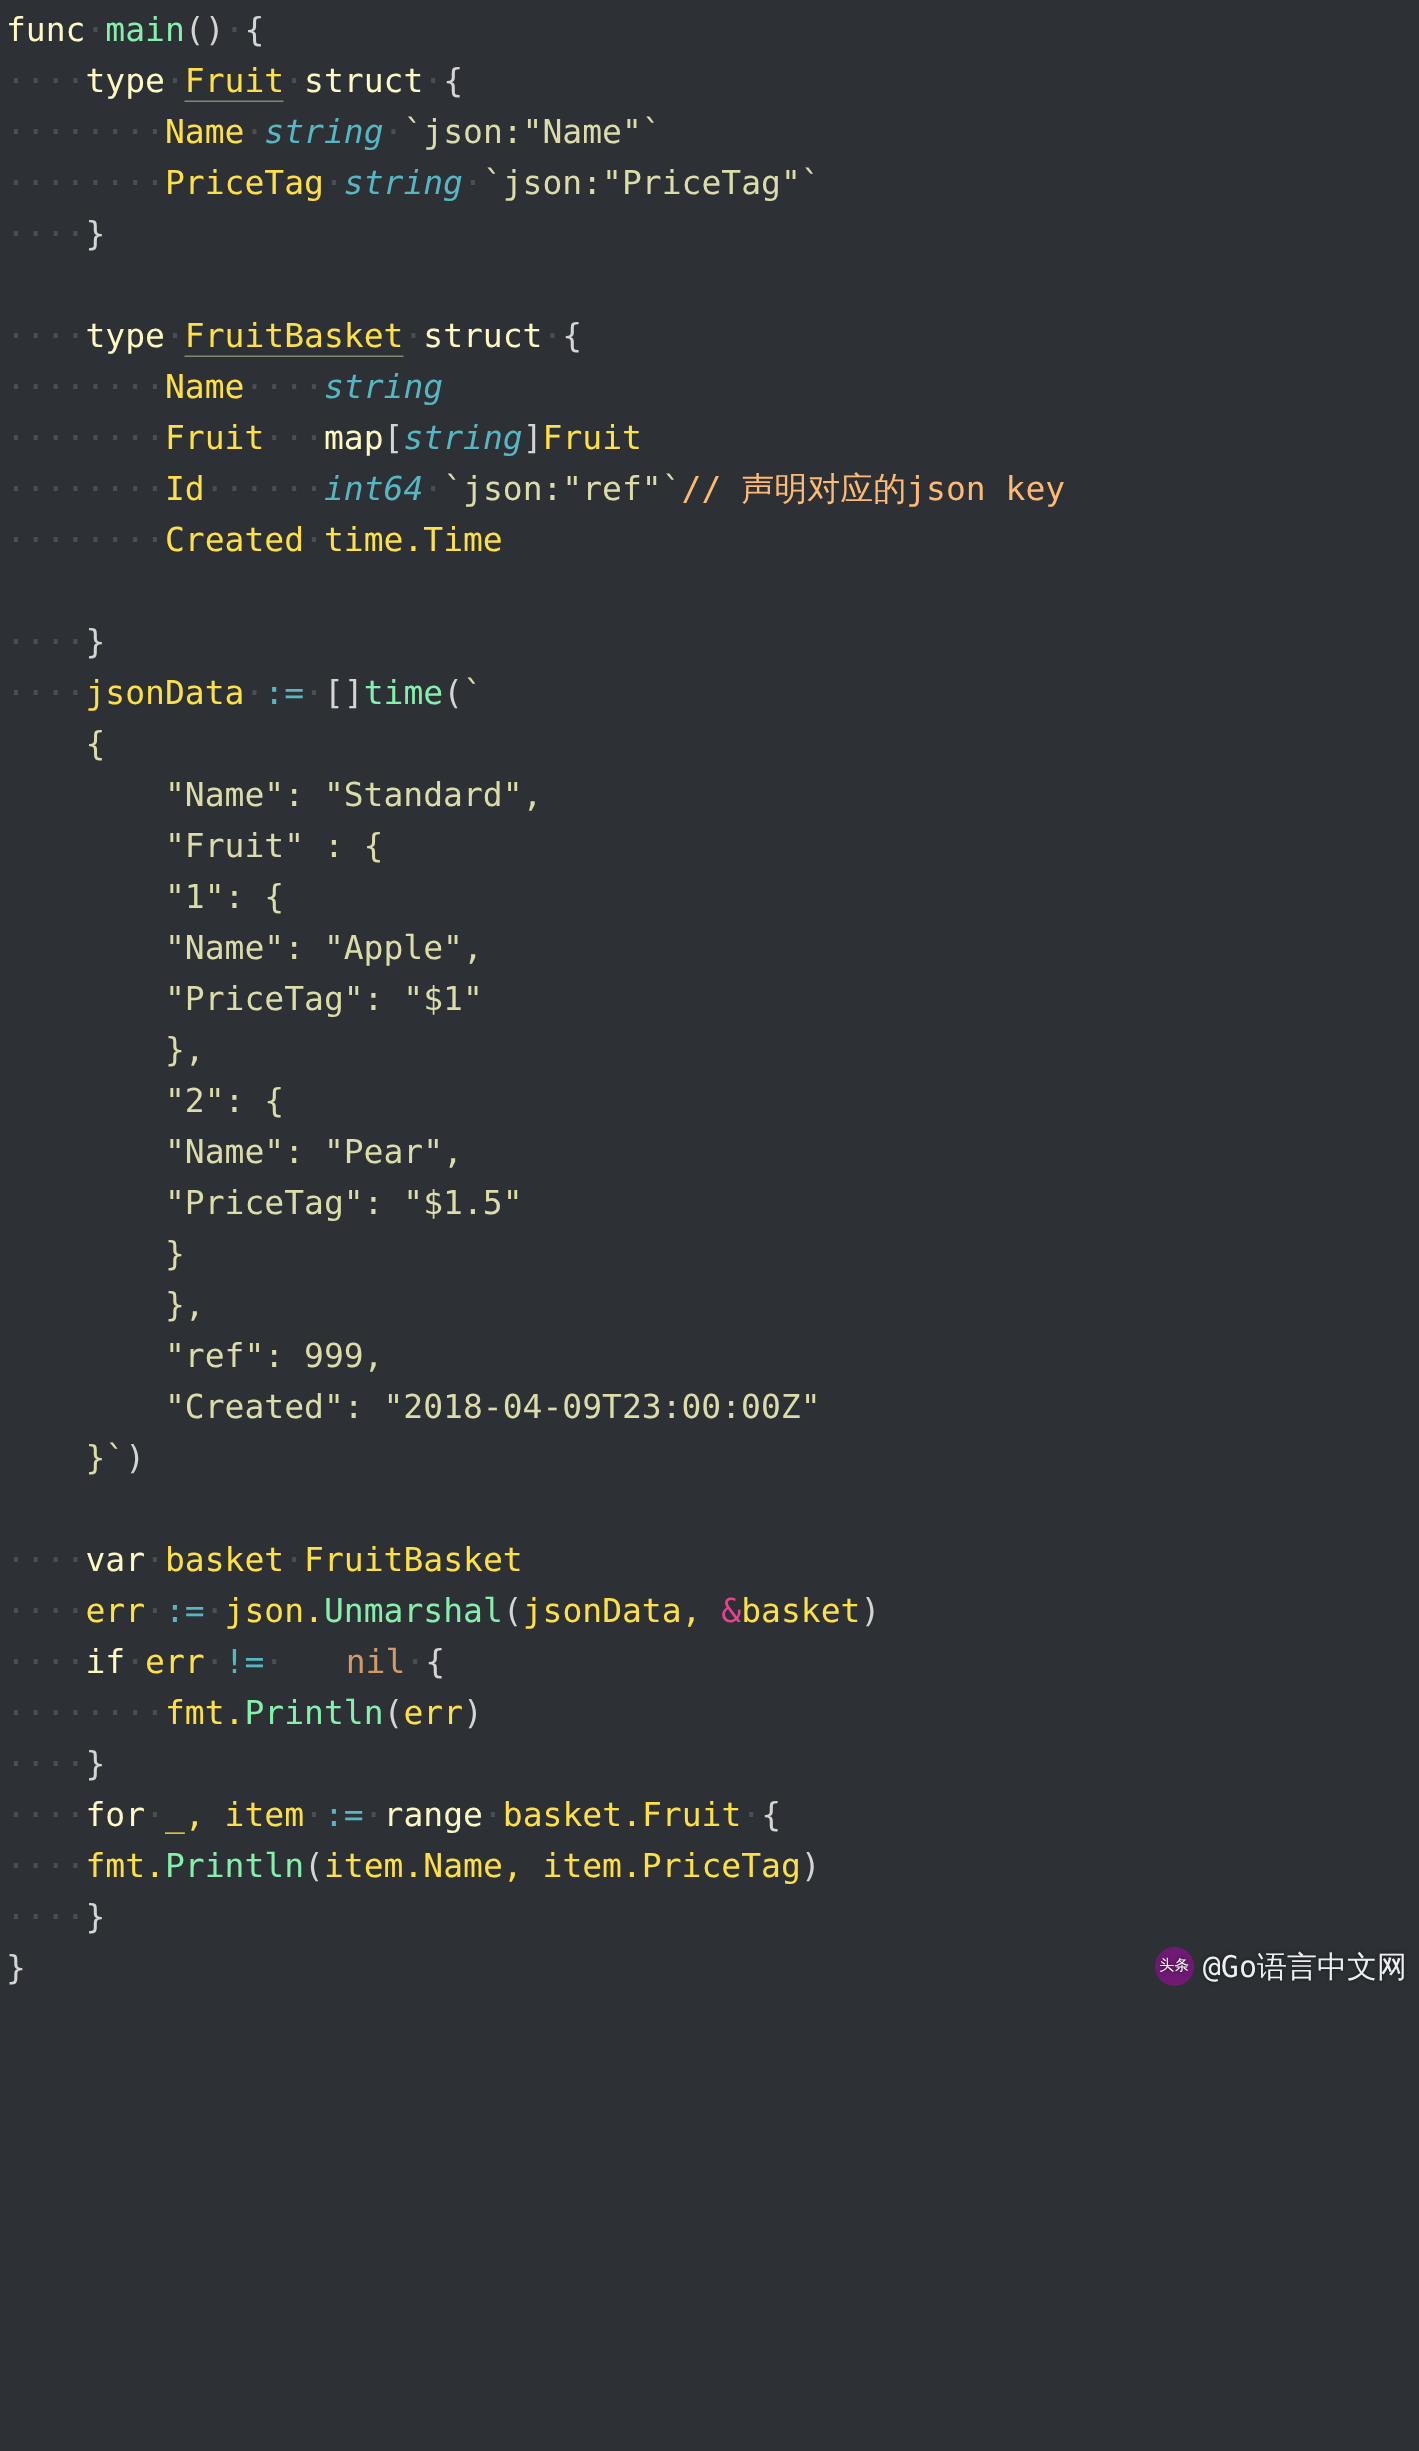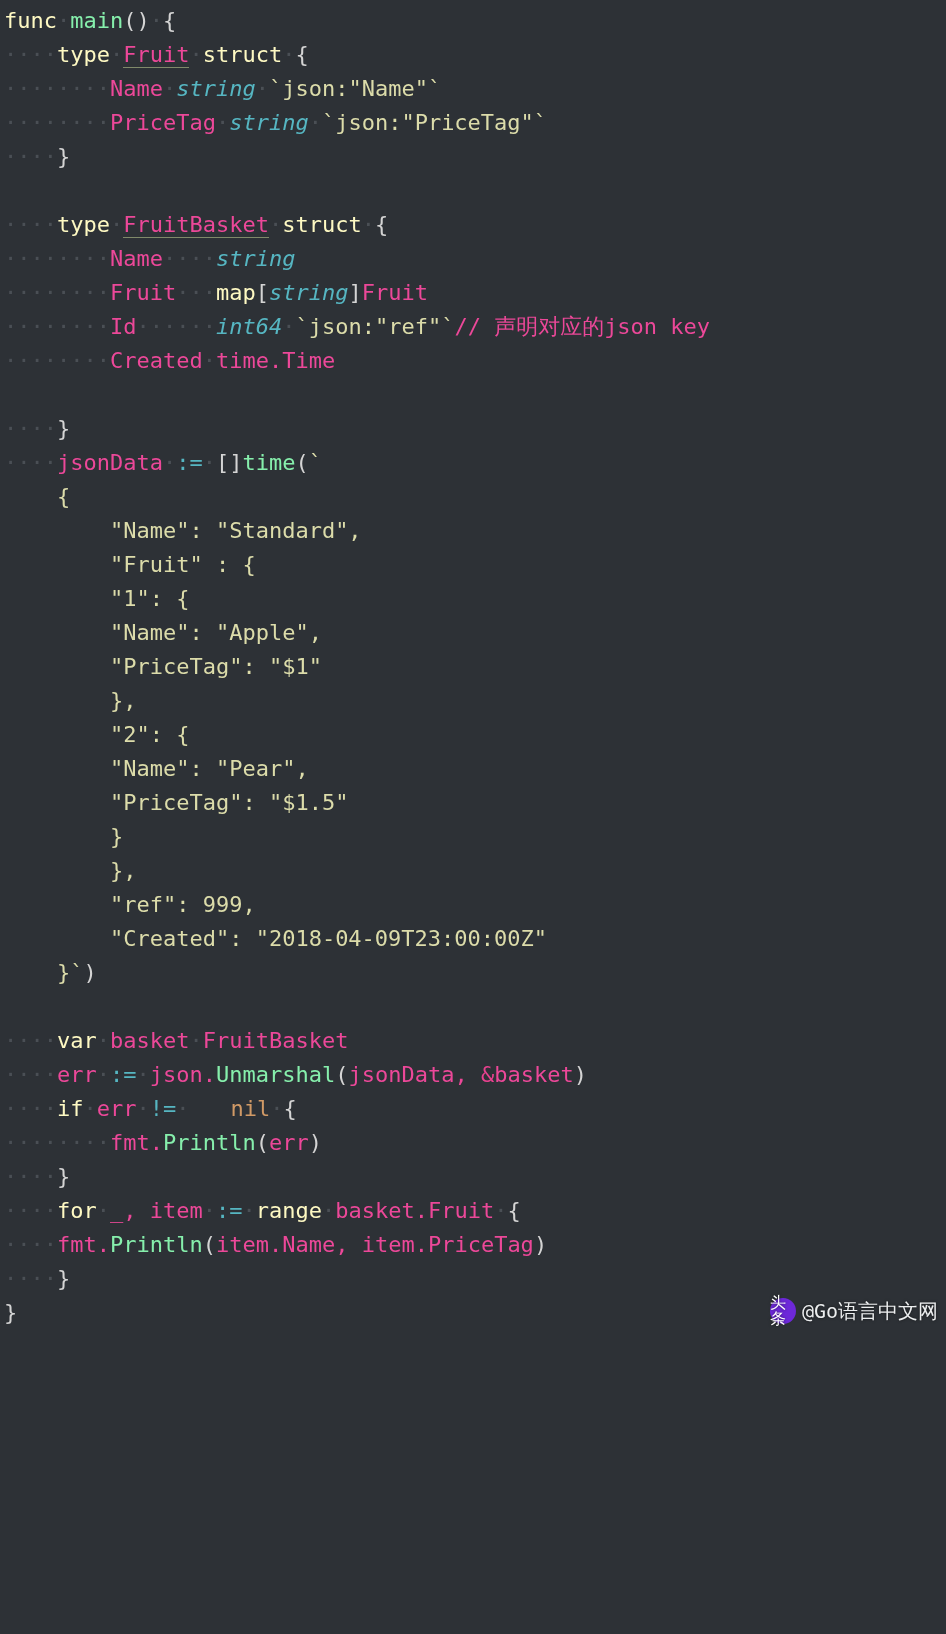--- a/index.html
+++ b/index.html
@@ -14,45 +14,45 @@
     position: relative;
   }
   pre {
     white-space: pre;
     font-family: inherit;
   }
   .kw { color: #fef9c3; }
   .func-call { color: #86efac; }
   .type { color: #56b6c2; font-style: italic; }
   .str { color: #dcdcaa; }
-  .cmt { color: #ec4899; }
+  .cmt { color: #fdba74; }
   .num { color: #d19a66; margin-left: 41px; }
-  .ident { color: #ec4899; }
+  .ident { color: #fde047; }
   .assign { color: #56b6c2; }
   .amp { color: #e8418f; }
   .brace { color: #d4d4d4; }
   .name-underline { border-bottom: 1px solid #7f8a6a; }
   .ws { color: #4a4f55; }
   .watermark {
     position: absolute;
     bottom: 6px;
     right: 8px;
     color: #eceeef;
     font-size: 20px;
     display: flex;
     align-items: center;
     gap: 6px;
     text-shadow: 0 0 3px rgba(0,0,0,0.6);
   }
   .watermark-logo {
     width: 26px; height: 26px;
-    background: #6d28d9;
+    background: #701a75;
     border-radius: 50%;
     display:inline-flex; align-items:center; justify-content:center;
-    color:#fff; font-size:16px; line-height:1;
+    color:#fff; font-size:10px; line-height:1;
   }
 </style>
 </head>
 <body>
 
 <pre><span><span class="kw">func</span><span class="ws">·</span><span class="func-call">main</span><span class="brace">()</span><span class="ws">·</span><span class="brace">{</span></span>
 <span><span class="ws">····</span><span class="kw">type</span><span class="ws">·</span><span class="ident name-underline">Fruit</span><span class="ws">·</span><span class="kw">struct</span><span class="ws">·</span><span class="brace">{</span></span>
 <span><span class="ws">········</span><span class="ident">Name</span><span class="ws">·</span><span class="type">string</span><span class="ws">·</span><span class="str">`json:"Name"`</span></span>
 <span><span class="ws">········</span><span class="ident">PriceTag</span><span class="ws">·</span><span class="type">string</span><span class="ws">·</span><span class="str">`json:"PriceTag"`</span></span>
 <span><span class="ws">····</span><span class="brace">}</span></span>

